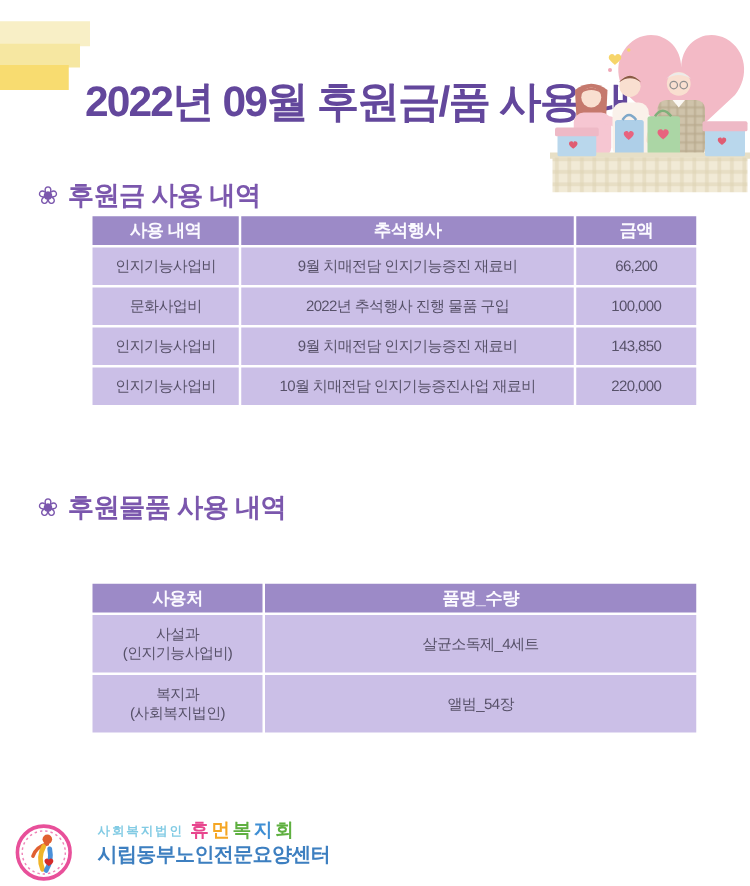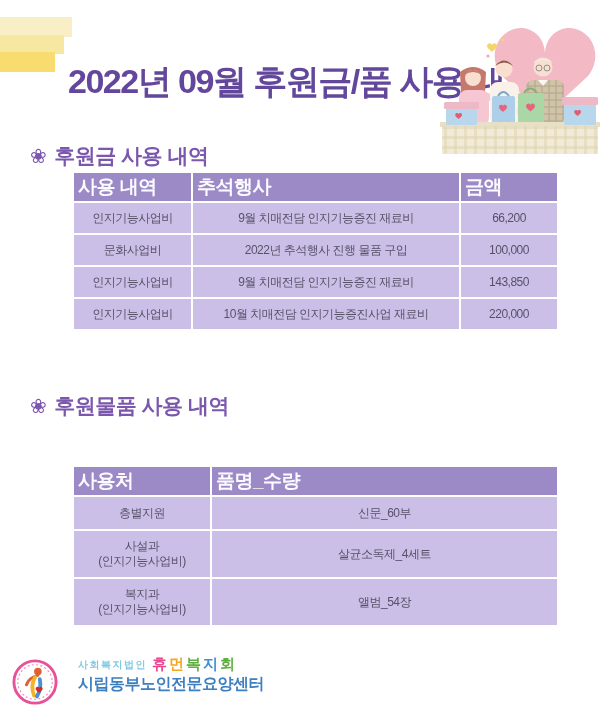--- a/index.html
+++ b/index.html
@@ -28,22 +28,22 @@
   #section1-head{top:142px;}
   #section2-head{top:392px;}
   
   table.donation{
     position:absolute;left:72px;border-collapse:separate;border-spacing:2.5px;
     table-layout:fixed;
   }
   #table1{top:171px;width:487px;}
   #table2{top:425px;width:487px;margin-top:40px;}
   th{
-    background:#9c8ac7;color:#fbfaff;font-size:19px;font-weight:700;
-    height:21px;padding:1px 4px;text-align:left;letter-spacing:-0.5px;
+    background:#9c8ac7;color:#fbfaff;font-size:14px;font-weight:700;
+    height:21px;padding:1px 4px;text-align:center;letter-spacing:-0.5px;
   }
   td{
     background:#cbbfe7;color:#575169;font-size:12px;font-weight:400;
     text-align:center;padding:2px 4px;white-space:pre-line;line-height:1.25;
     letter-spacing:-0.5px;
   }
   #table1 td{height:26px;}
   #table2 td.r0{height:28px;}
   #table2 td.r1,#table2 td.r2{height:42px;}
   #table1 col.c0{width:117px;} #table1 col.c1{width:266px;} #table1 col.c2{width:96px;}
@@ -178,31 +178,27 @@
       <col class="c1">
     </colgroup>
   <thead>
     <tr>
       <th>사용처</th>
       <th>품명_수량</th>
     </tr>
   </thead>
   <tbody>
     <tr>
-      <td class="r0">층별지원</td>
-      <td class="r0">신문_60부</td>
-    </tr>
-    <tr>
       <td class="r1">사설과
 (인지기능사업비)</td>
       <td class="r1">살균소독제_4세트</td>
     </tr>
     <tr>
       <td class="r2">복지과
-(인지기능사업비)</td>
+(사회복지법인)</td>
       <td class="r2">앨범_54장</td>
     </tr>
   </tbody>
 </table>
 
 <div class="footer">
   <svg class="logo-mark" viewBox="0 0 48 48">
     <circle cx="24" cy="24" r="22" fill="#ffffff" stroke="#e8509a" stroke-width="3"></circle>
     <circle cx="24" cy="24" r="18" fill="none" stroke="#e8509a" stroke-width="1.2" stroke-dasharray="2 2.5" opacity="0.7"></circle>
     <circle cx="27" cy="13" r="4" fill="#e06030"></circle>

